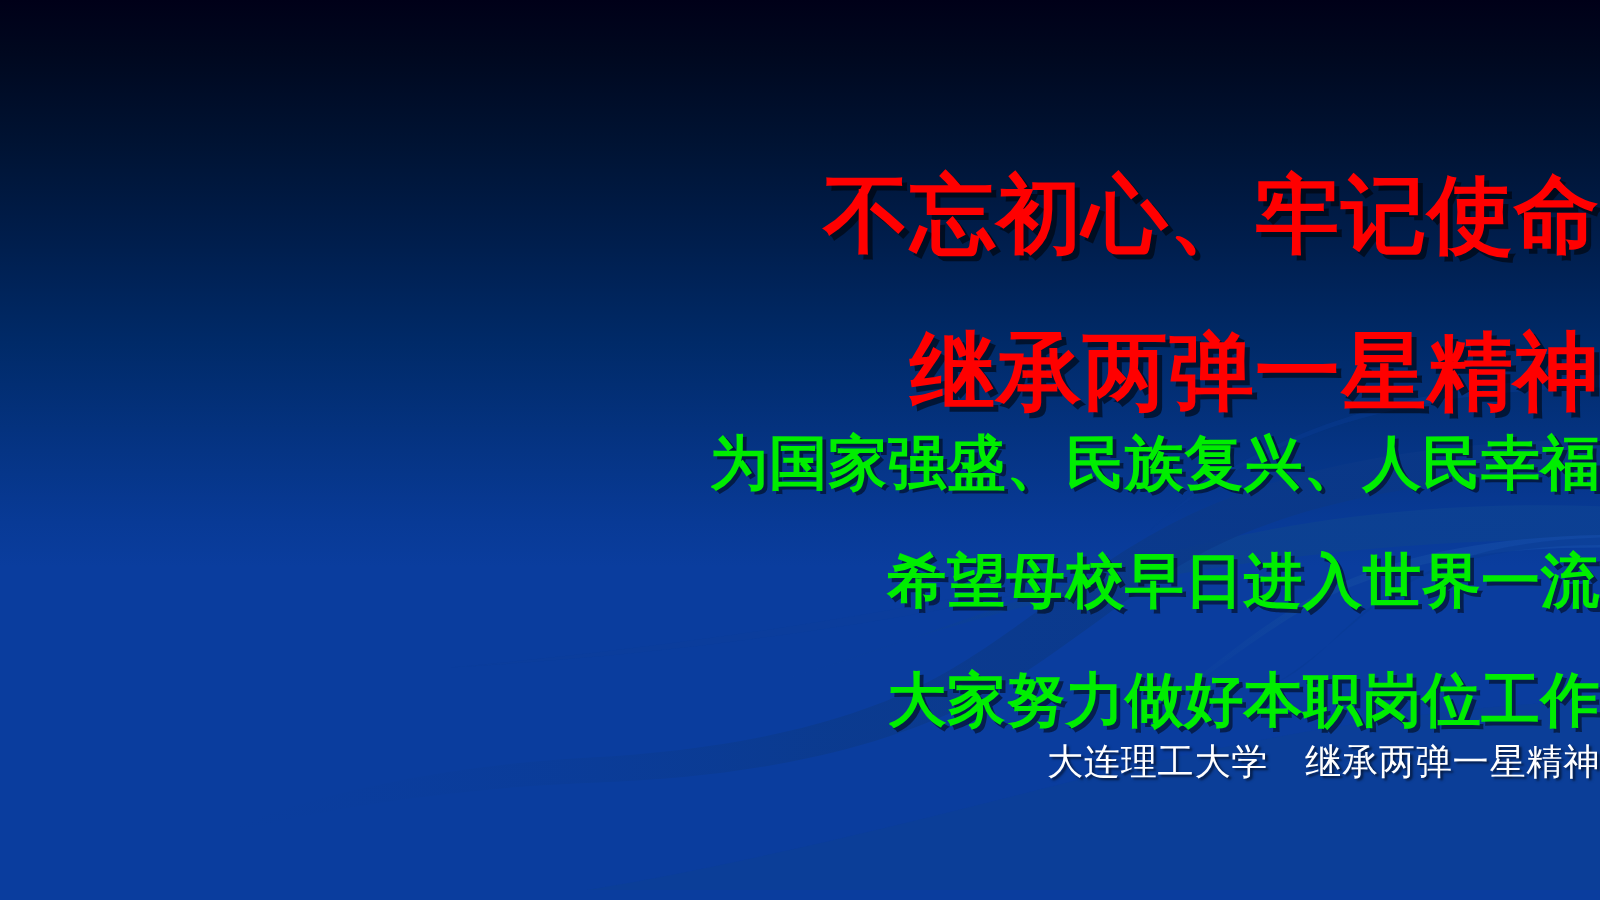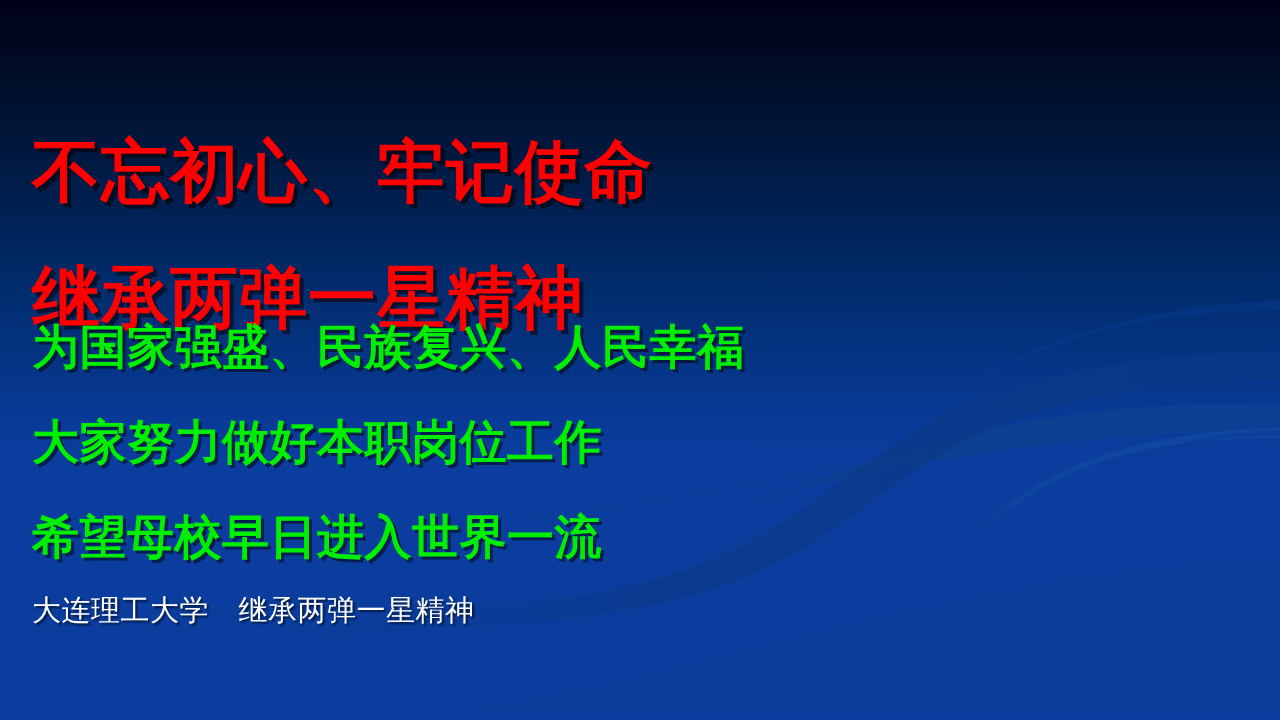--- a/index.html
+++ b/index.html
@@ -38,21 +38,21 @@
     width: 1280px;
     height: 720px;
     pointer-events: none;
   }
 
   
   .stack {
     position: absolute;
     left: 0;
     right: 0;
-    text-align: left;
+    text-align: right;
     white-space: pre;
     padding-left: 32px;
   }
 
   .line {
     display: block;
     white-space: pre;
     line-height: 1.0;
   }
 
@@ -64,21 +64,21 @@
     font-size: 68px;
     font-weight: bold;
     color: #ff0000;
     letter-spacing: 1px;
     text-shadow: 4px 4px 0 rgba(0, 0, 0, 0.55);
     margin-bottom: 22px;
   }
 
   
   #subtitle-block {
-    top: 288px;
+    top: 312px;
   }
   .subtitle-line {
     font-size: 47px;
     font-weight: bold;
     color: #00ee00;
     letter-spacing: 0.5px;
     text-shadow: 3px 3px 0 rgba(0, 0, 0, 0.5);
     margin-bottom: 12px;
   }
 
@@ -156,21 +156,21 @@
              C 540 518 706 492 846 462 Z" fill="#0b3e99" fill-opacity="0.5"></path>
   </svg>
 
   <div class="stack" id="title-block">
     <span class="line title-line">不忘初心、牢记使命</span>
     <span class="line title-line">继承两弹一星精神</span>
   </div>
 
   <div class="stack" id="subtitle-block">
     <span class="line subtitle-line">为国家强盛、民族复兴、人民幸福</span>
+    <span class="line subtitle-line">希望母校早日进入世界一流</span>
     <span class="line subtitle-line">大家努力做好本职岗位工作</span>
-    <span class="line subtitle-line">希望母校早日进入世界一流</span>
   </div>
 
   <div class="stack" id="footer-block">
     <span class="line footer-line">大连理工大学　继承两弹一星精神</span>
   </div>
 
 </div>
 
 </body></html>

